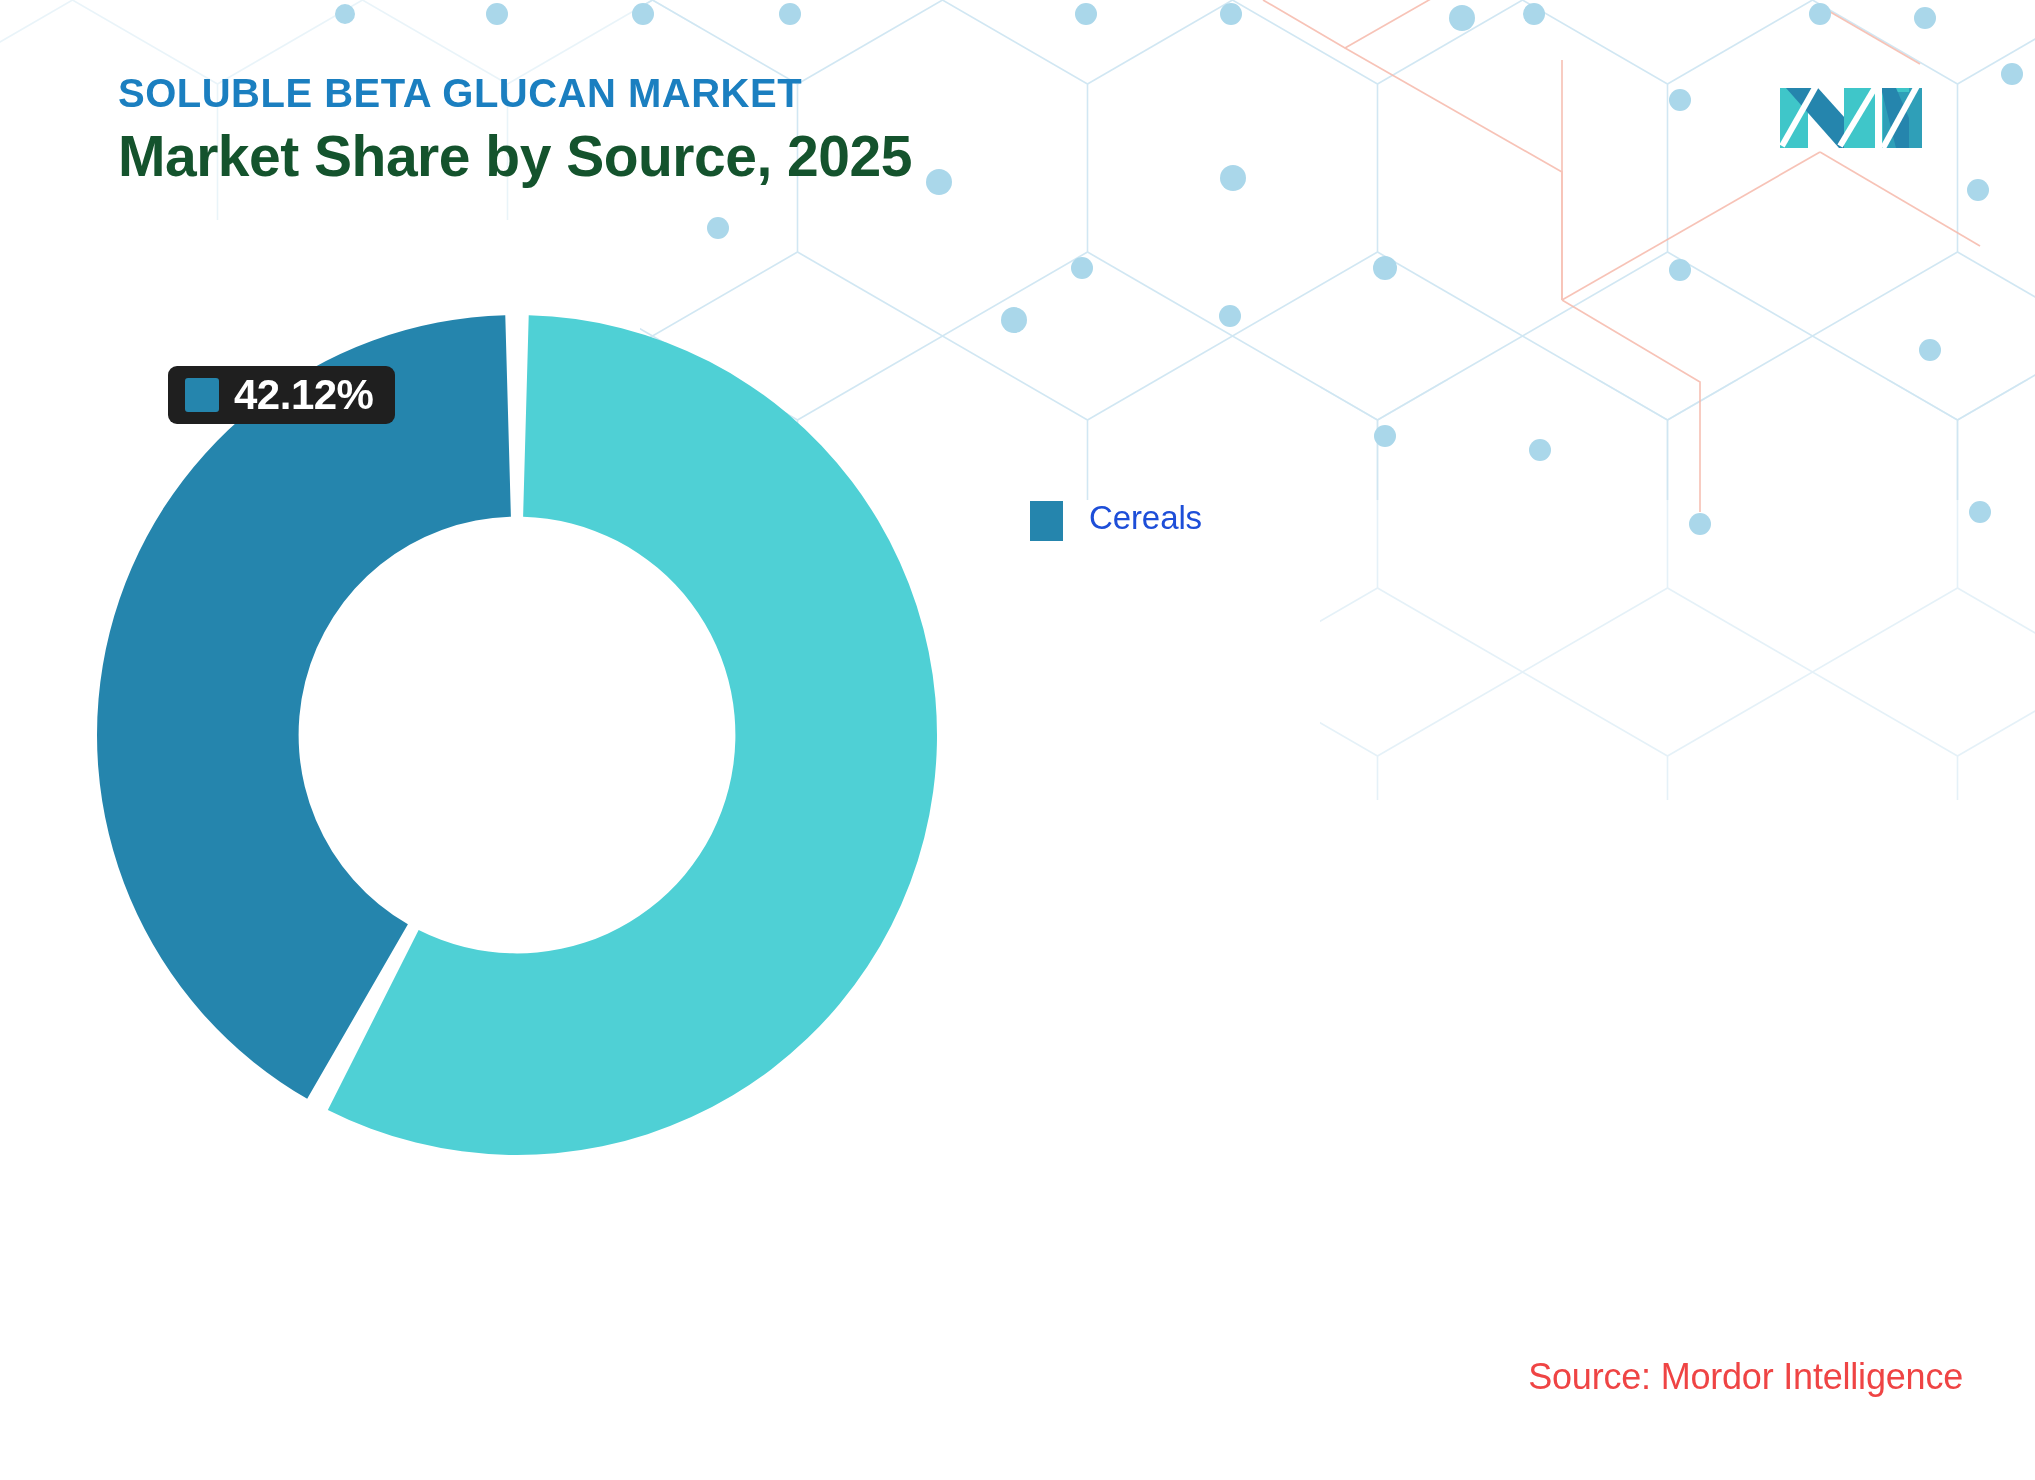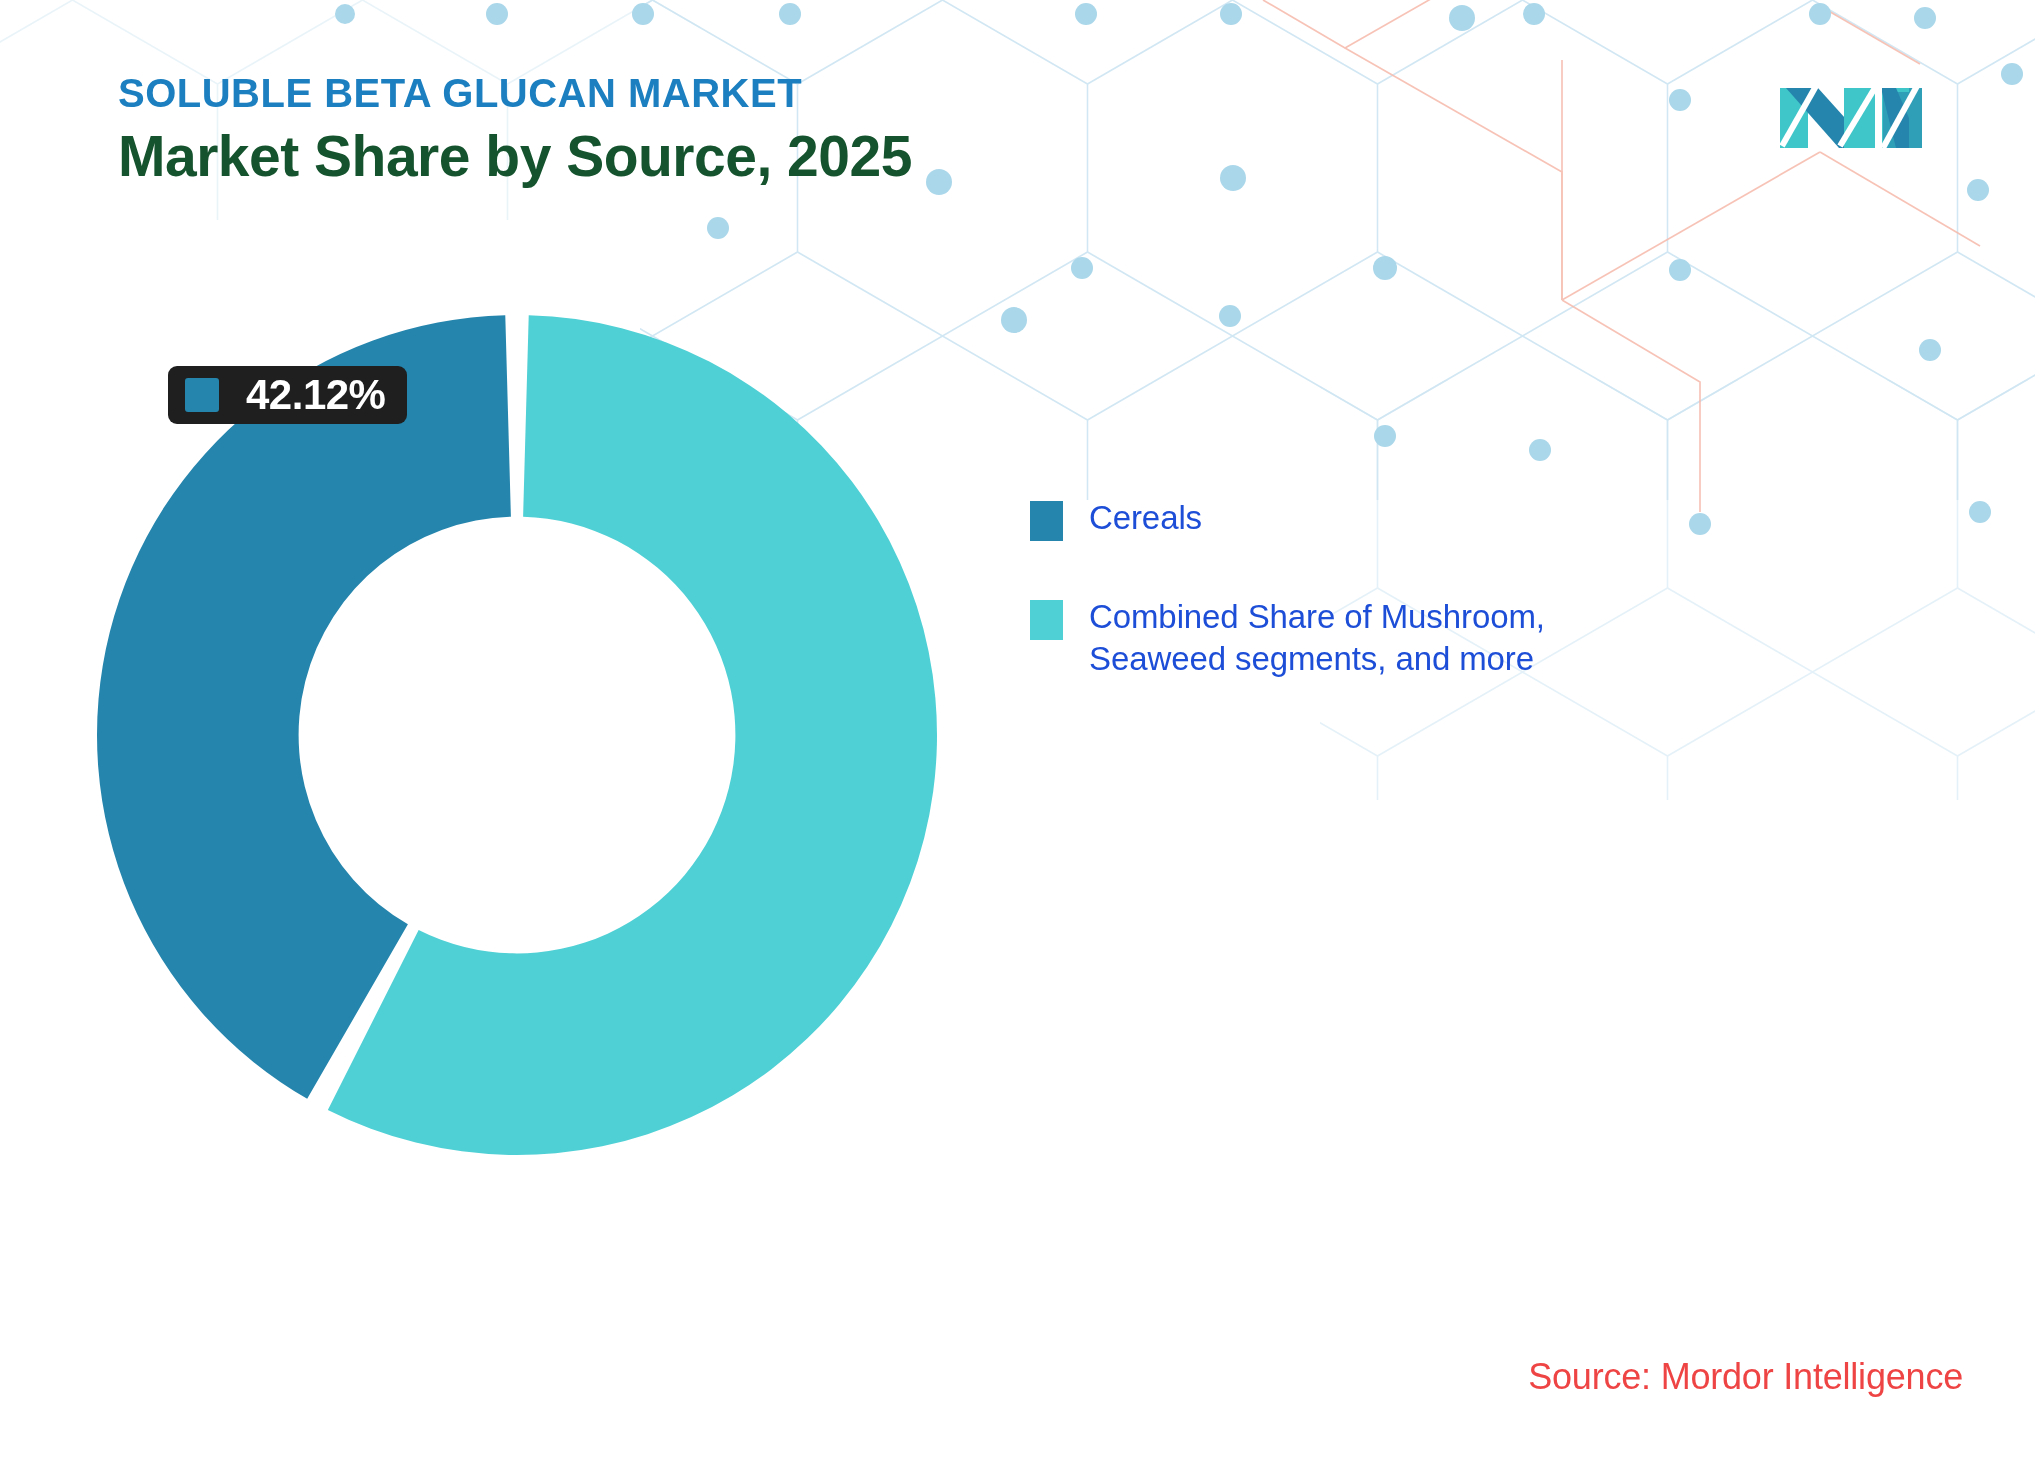--- a/index.html
+++ b/index.html
@@ -72,21 +72,21 @@
   }
   #donut-svg { display: block; width: 870px; height: 870px; }
 
   
   #value-chip {
     position: absolute;
     left: 168px;
     top: 366px;
     display: flex;
     align-items: center;
-    gap: 27px;
+    gap: 15px;
     background: #1f1f1f;
     border-radius: 9px;
     padding: 11px 22px 11px 17px;
     box-sizing: border-box;
     height: 58px;
   }
   #value-chip .swatch {
     width: 34px;
     height: 34px;
     border-radius: 3px;
@@ -238,22 +238,17 @@
   <div id="value-chip" style="background: rgb(31, 31, 31);">
     <span class="swatch" id="chip-swatch" style="background: rgb(37, 133, 173);"></span>
     <span class="val">42.12%</span>
   </div>
 
   <div id="legend">
     <div class="legend-item">
       <span class="legend-swatch" id="lsw-0" style="background: rgb(37, 133, 173);"></span>
       <span class="legend-label">Cereals</span>
     </div>
-    <div class="legend-item">
-      <span class="legend-swatch" id="lsw-1" style="background: rgb(79, 208, 213);"></span>
-      <span class="legend-label">Combined Share of Mushroom,
-Seaweed segments, and more</span>
-    </div>
   </div>
 
   <div id="source">Source: Mordor Intelligence</div>
 
 </div>
 
 </body></html>

